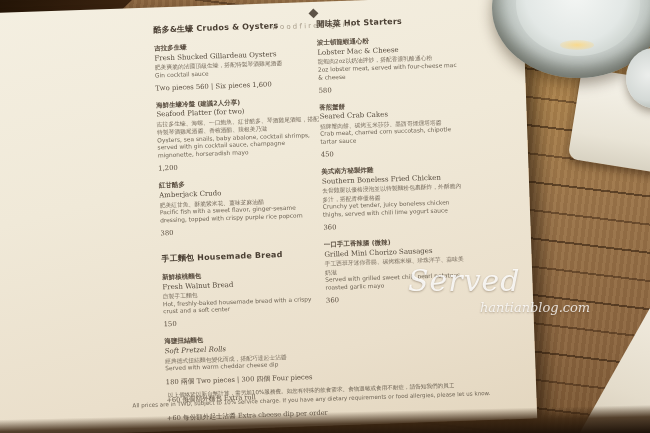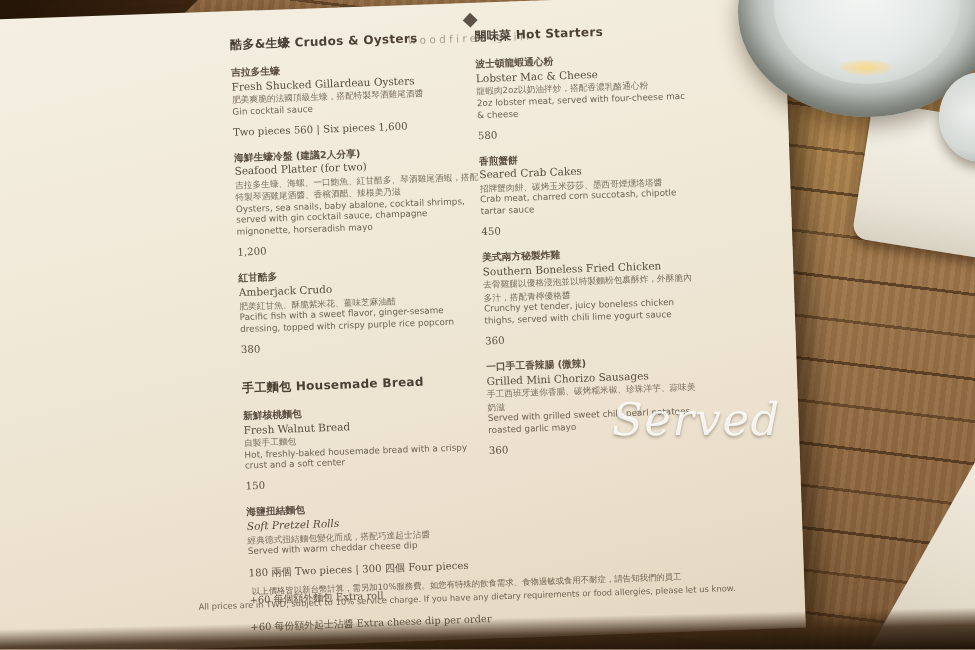--- a/index.html
+++ b/index.html
@@ -191,14 +191,15 @@
 
   <div class="glass"></div>
   <div class="glass-core"></div>
   <div class="glass-glint"></div>
   <div class="glass2"></div>
 
   <div class="edge-bottom"></div>
 
   <div class="wm">
     <div class="wm-name">Served</div>
+    <div class="wm-site">hantianblog.com</div>
   </div>
 </div>
 
 </body></html>

